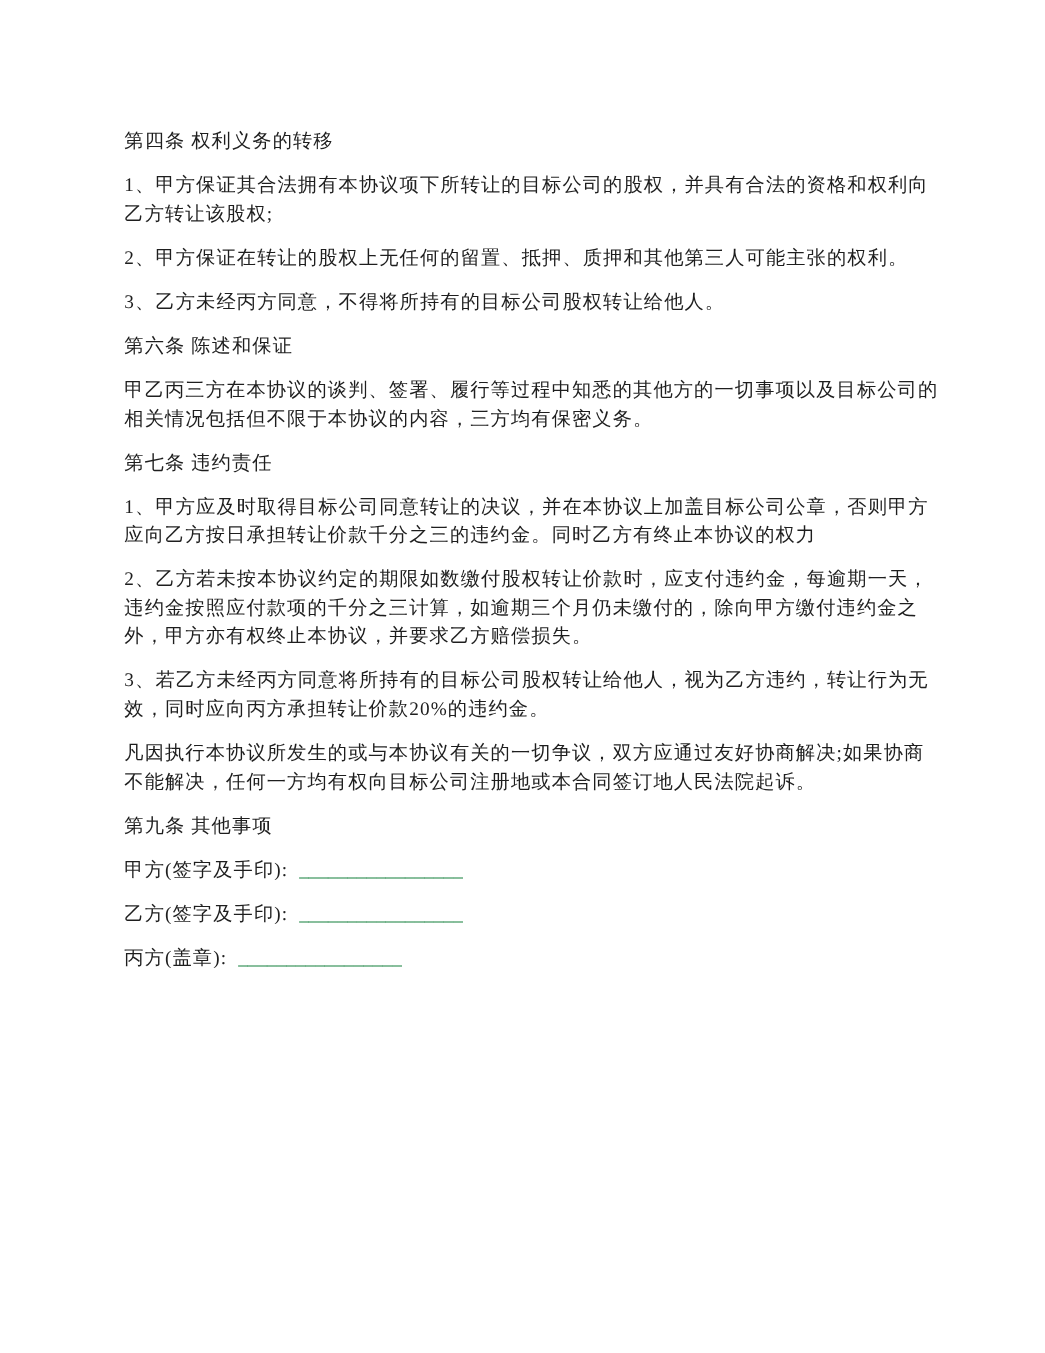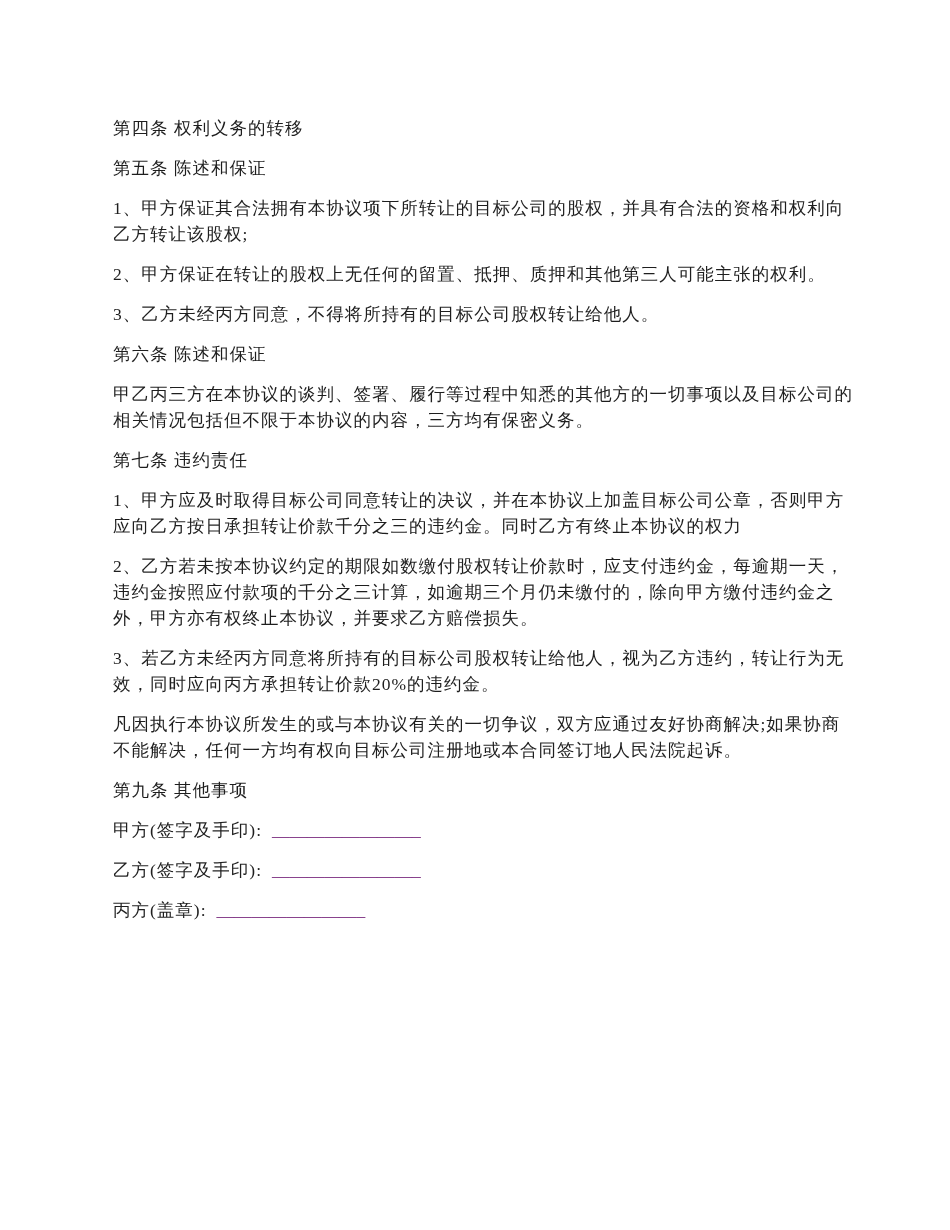--- a/index.html
+++ b/index.html
@@ -30,32 +30,31 @@
     word-break: break-all;
   }
   .page p.heading {
     
     font-weight: normal;
   }
   .sig .blank {
     display: inline-block;
     margin-left: 10px;
     letter-spacing: 0;
-    color: #701a75;
+    color: #15803d;
     white-space: nowrap;
   }
 </style>
 </head>
 <body>
 
 <div class="page">
 
   <p class="heading">第四条 权利义务的转移</p>
 
-  <p class="heading">第五条 陈述和保证</p>
 
   <p class="body">1、甲方保证其合法拥有本协议项下所转让的目标公司的股权，并具有合法的资格和权利向乙方转让该股权;</p>
 
   <p class="body">2、甲方保证在转让的股权上无任何的留置、抵押、质押和其他第三人可能主张的权利。</p>
 
   <p class="body">3、乙方未经丙方同意，不得将所持有的目标公司股权转让给他人。</p>
 
   <p class="heading">第六条 陈述和保证</p>
 
   <p class="body">甲乙丙三方在本协议的谈判、签署、履行等过程中知悉的其他方的一切事项以及目标公司的相关情况包括但不限于本协议的内容，三方均有保密义务。</p>

